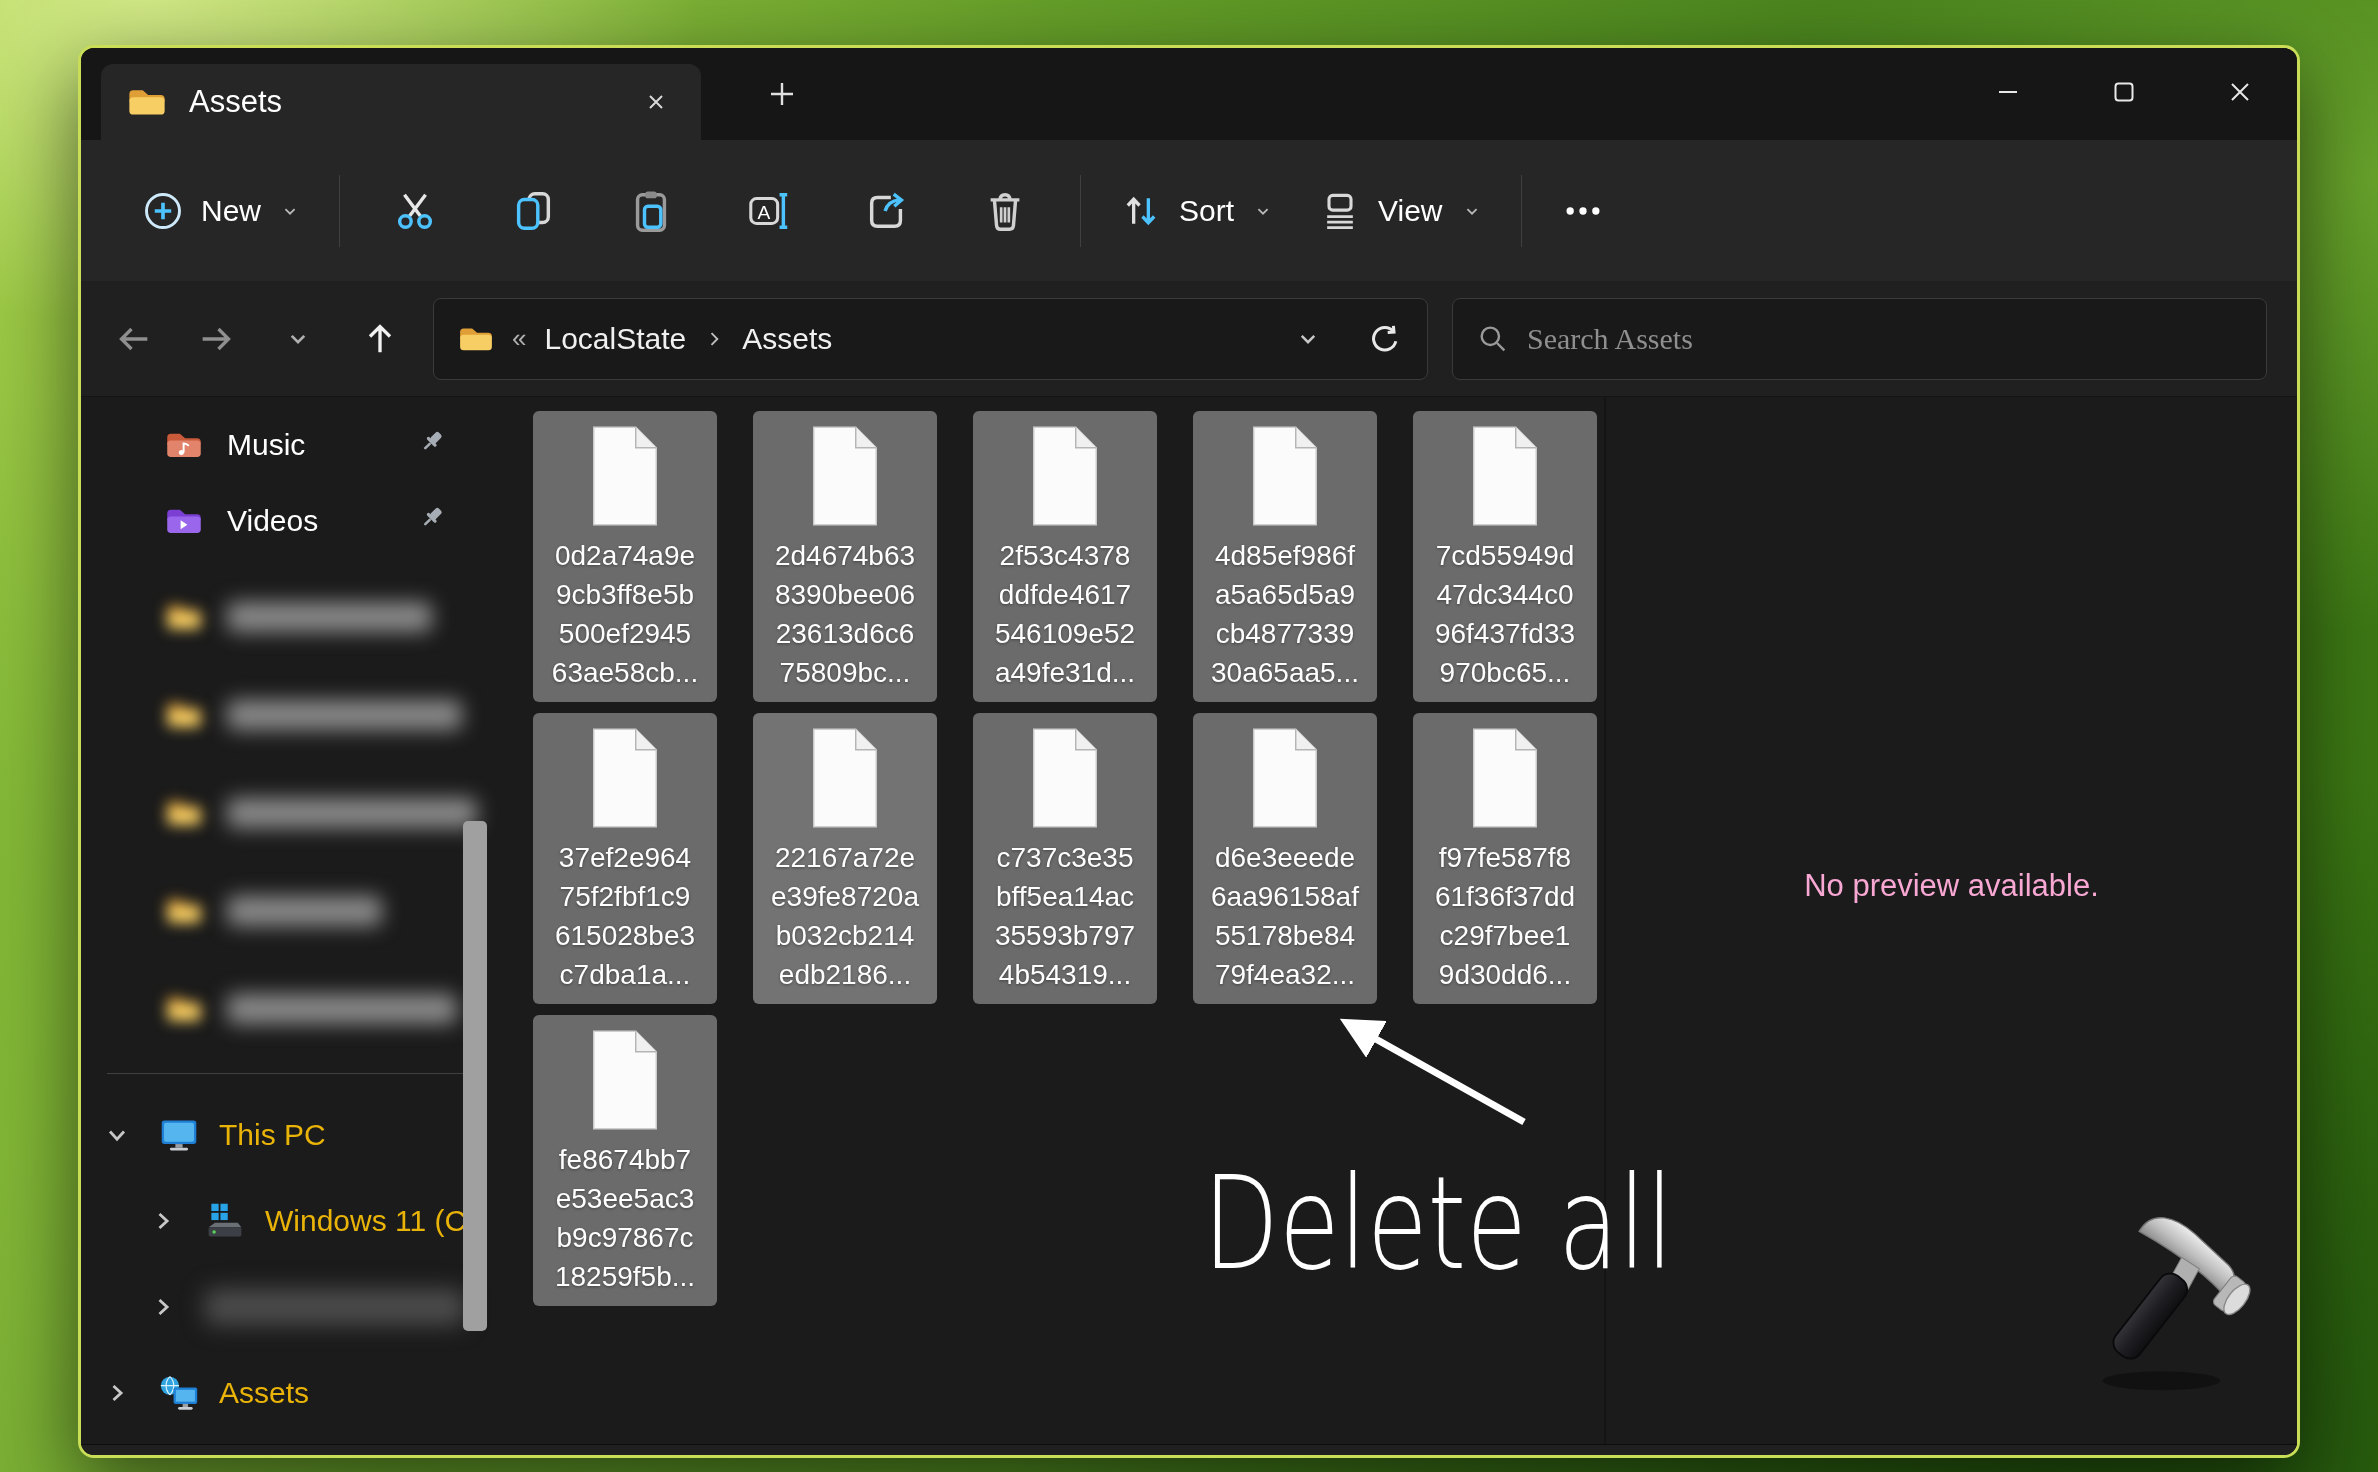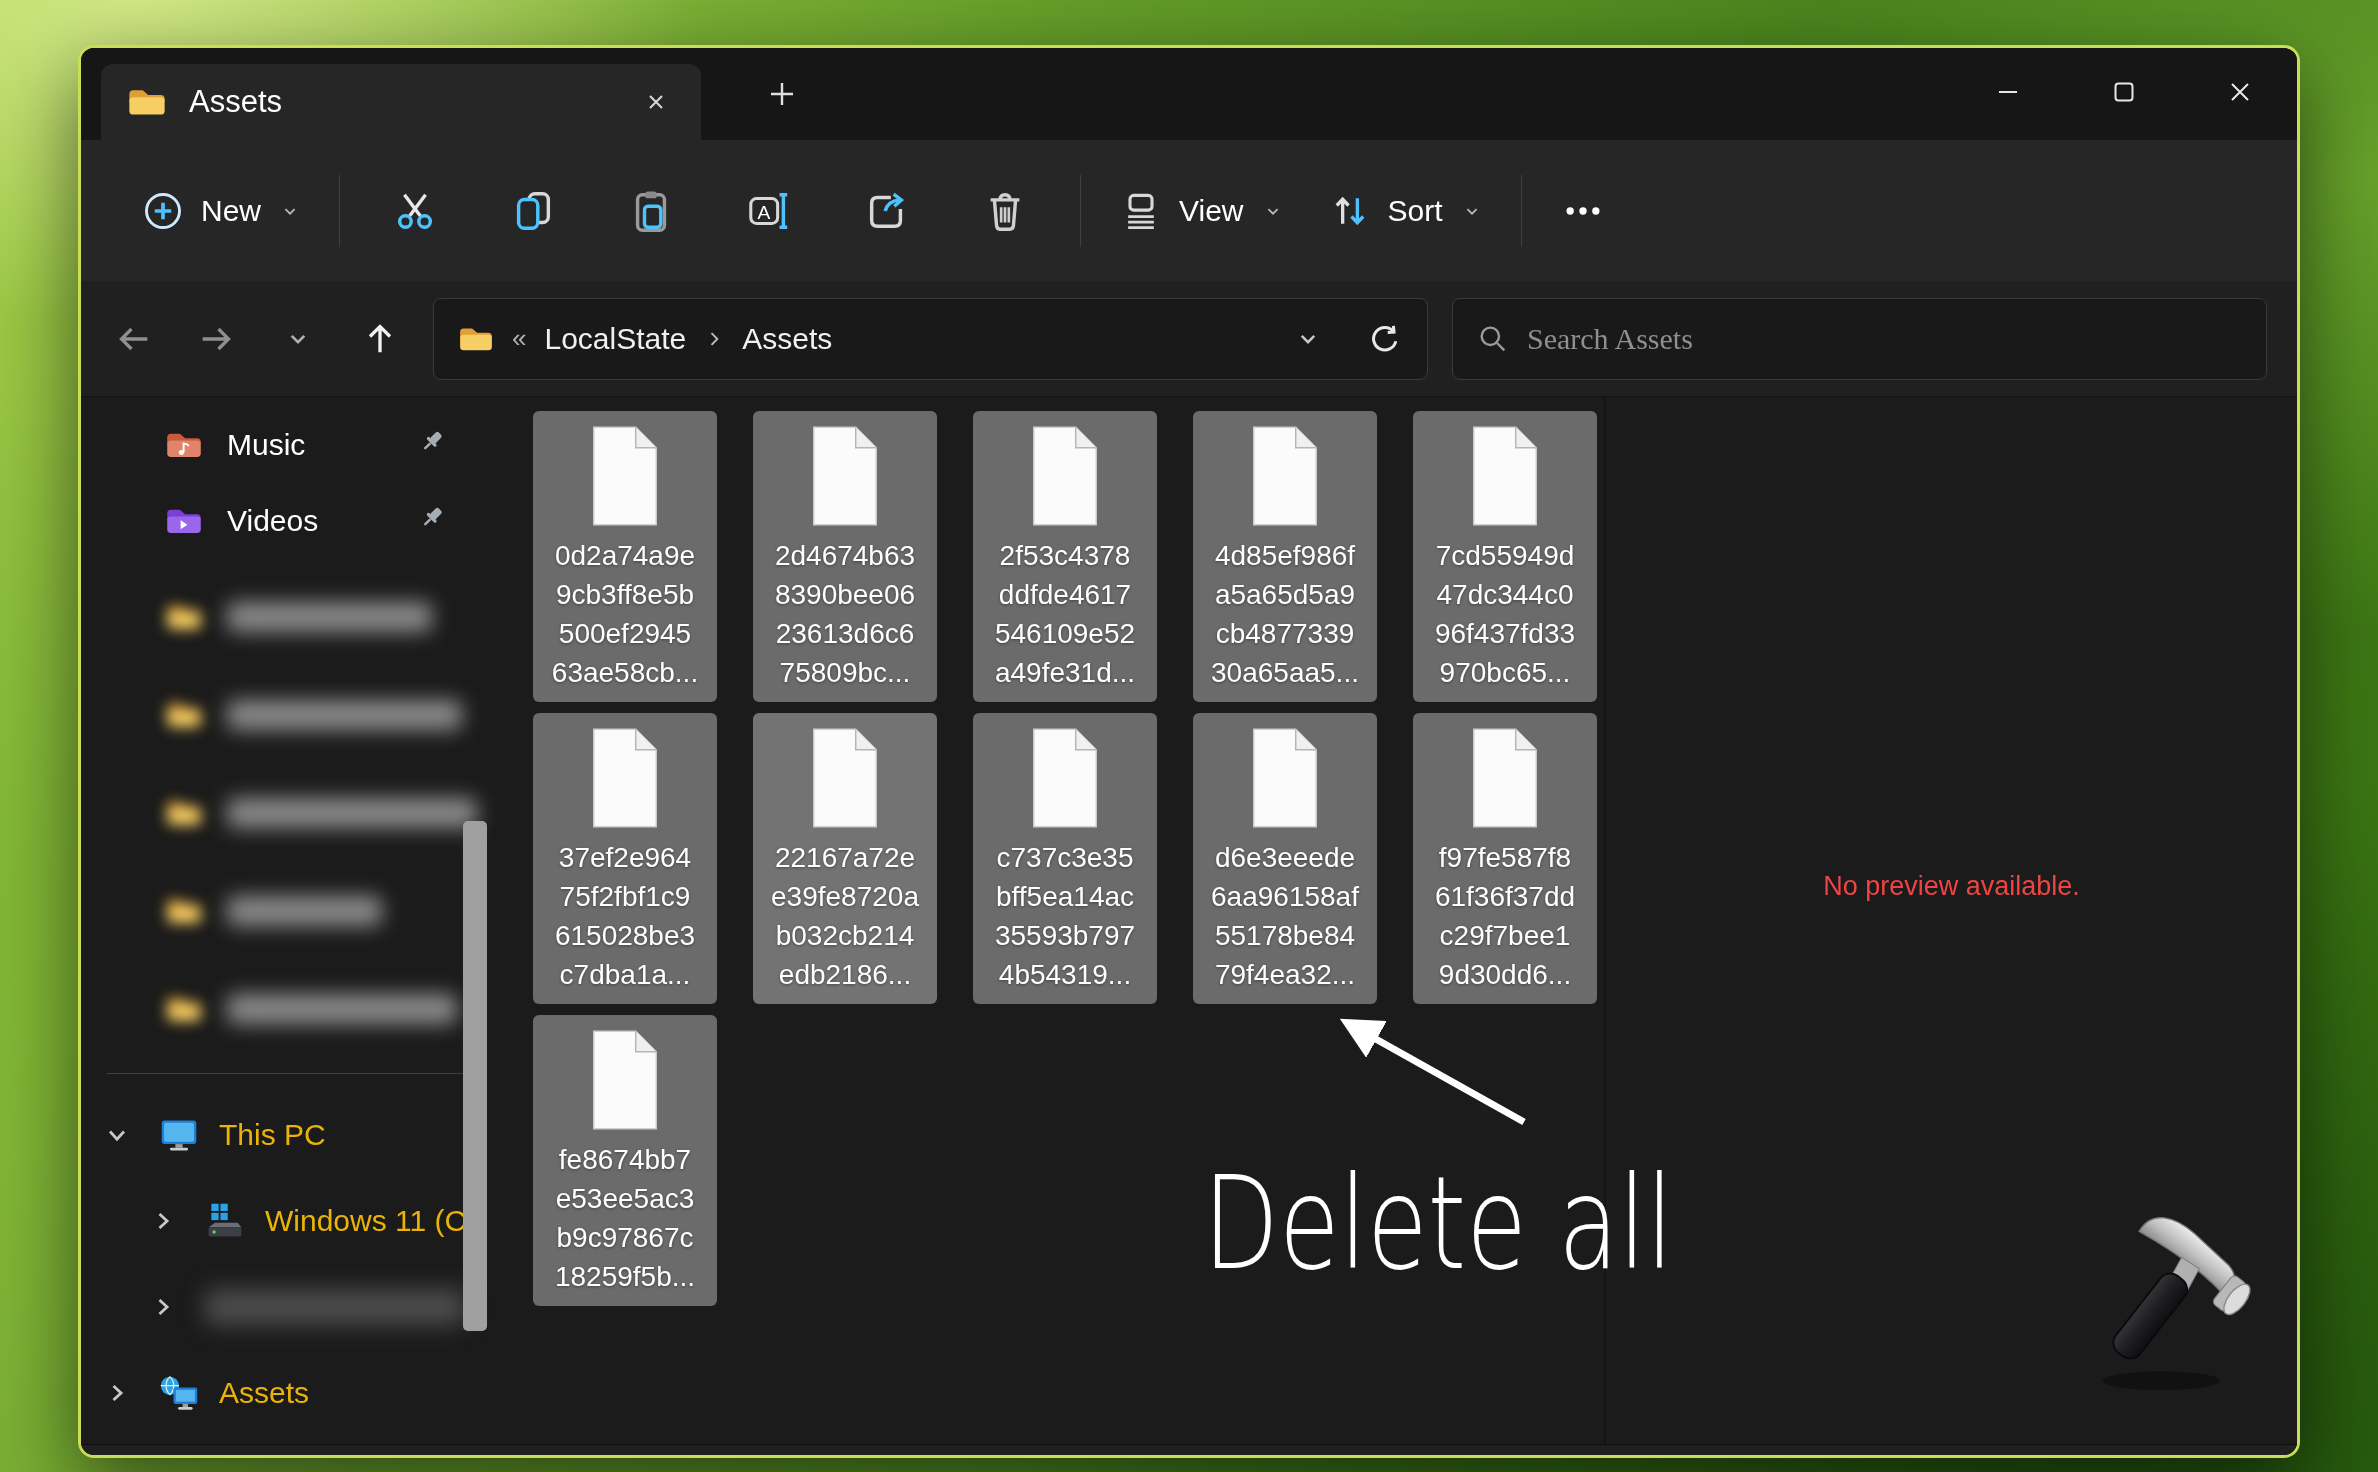--- a/index.html
+++ b/index.html
@@ -81,21 +81,21 @@
   .file-grid { position:absolute; left:42px; top:14px; display:grid;
                grid-template-columns:repeat(5, 184px); column-gap:36px; row-gap:11px; }
   .tile { width:184px; height:291px; background:#6b6b6b; border-radius:6px;
           display:flex; flex-direction:column; align-items:center; padding-top:13px; }
   .tile.highlight { background:#737373; }
   .tile-name { margin-top:8px; text-align:center; color:#fff; font-size:28px; line-height:39px;
                text-shadow:0 1px 3px rgba(0,0,0,.4); }
 
   .preview { flex:1; border-left:2px solid #141414; position:relative; }
   .preview-msg { position:absolute; left:50%; top:489px; transform:translate(-50%,-50%);
-                 color:#ef4444; font-size:27px; white-space:nowrap; }
+                 color:#f9a8d4; font-size:31px; white-space:nowrap; }
   .hammer { position:absolute; right:14px; bottom:45px; }
 
   
   .statusbar { flex:0 0 62px; background:#202020; border-top:1px solid #0d0d0d;
                display:flex; align-items:center; padding:0 36px; gap:26px; color:#f0f0f0; font-size:28px; }
   .sb-divider { width:4px; height:36px; background:#ffffff; border-radius:2px; }
   .sb-right { margin-left:auto; display:flex; gap:18px; align-items:center; }
   .viewtoggle { display:flex; }
 
   
@@ -210,34 +210,34 @@
       <svg width="46" height="46" viewBox="0 0 24 24">
         <path d="M4.5 6.2 H19.5" stroke="#d0d0d0" stroke-width="1.8"></path>
         <path d="M9.5 6 q0-2.5 2.5-2.5 q2.5 0 2.5 2.5" stroke="#d0d0d0" stroke-width="1.8" fill="none"></path>
         <path d="M6.5 6.5 L7.6 19.6 q0.2 1.9 2 1.9 h4.8 q1.8 0 2-1.9 L17.5 6.5" stroke="#d0d0d0" stroke-width="1.8" fill="none"></path>
         <path d="M10 10 V18 M12 10 V18 M14 10 V18" stroke="#d0d0d0" stroke-width="1.4"></path>
       </svg>
     </span>
     <div class="tb-divider"></div>
     <div class="tbtn">
       <svg width="44" height="44" viewBox="0 0 24 24">
+        <path d="M8 19 V6 M4.8 9 L8 5.6 L11.2 9" stroke="#e0e0e0" stroke-width="1.8" fill="none"></path>
+        <path d="M16 5 V18 M12.8 15 L16 18.4 L19.2 15" stroke="#4cc2ff" stroke-width="1.8" fill="none"></path>
+      </svg>
+      <span>Sort</span>
+      <svg class="chev-sm" width="22" height="22" viewBox="0 0 24 24">
+        <polyline points="7,10 12,15 17,10" stroke="#b8b8b8" stroke-width="2" fill="none"></polyline>
+      </svg>
+    </div>
+    <div class="tbtn">
+      <svg width="44" height="44" viewBox="0 0 24 24">
         <rect x="6" y="3.5" width="12" height="8" rx="2" stroke="#d8d8d8" stroke-width="1.7" fill="none"></rect>
         <path d="M5 15 H19 M5 18 H19 M5 21 H19" stroke="#d8d8d8" stroke-width="1.5"></path>
       </svg>
       <span>View</span>
-      <svg class="chev-sm" width="22" height="22" viewBox="0 0 24 24">
-        <polyline points="7,10 12,15 17,10" stroke="#b8b8b8" stroke-width="2" fill="none"></polyline>
-      </svg>
-    </div>
-    <div class="tbtn">
-      <svg width="44" height="44" viewBox="0 0 24 24">
-        <path d="M8 19 V6 M4.8 9 L8 5.6 L11.2 9" stroke="#e0e0e0" stroke-width="1.8" fill="none"></path>
-        <path d="M16 5 V18 M12.8 15 L16 18.4 L19.2 15" stroke="#4cc2ff" stroke-width="1.8" fill="none"></path>
-      </svg>
-      <span>Sort</span>
       <svg class="chev-sm" width="22" height="22" viewBox="0 0 24 24">
         <polyline points="7,10 12,15 17,10" stroke="#b8b8b8" stroke-width="2" fill="none"></polyline>
       </svg>
     </div>
     <div class="tb-divider"></div>
     <span class="icon-btn" style="width:90px">
       <svg width="44" height="44" viewBox="0 0 24 24">
         <circle cx="5" cy="12" r="2" fill="#fff"></circle>
           <circle cx="12" cy="12" r="2" fill="#fff"></circle>
           <circle cx="19" cy="12" r="2" fill="#fff"></circle>

